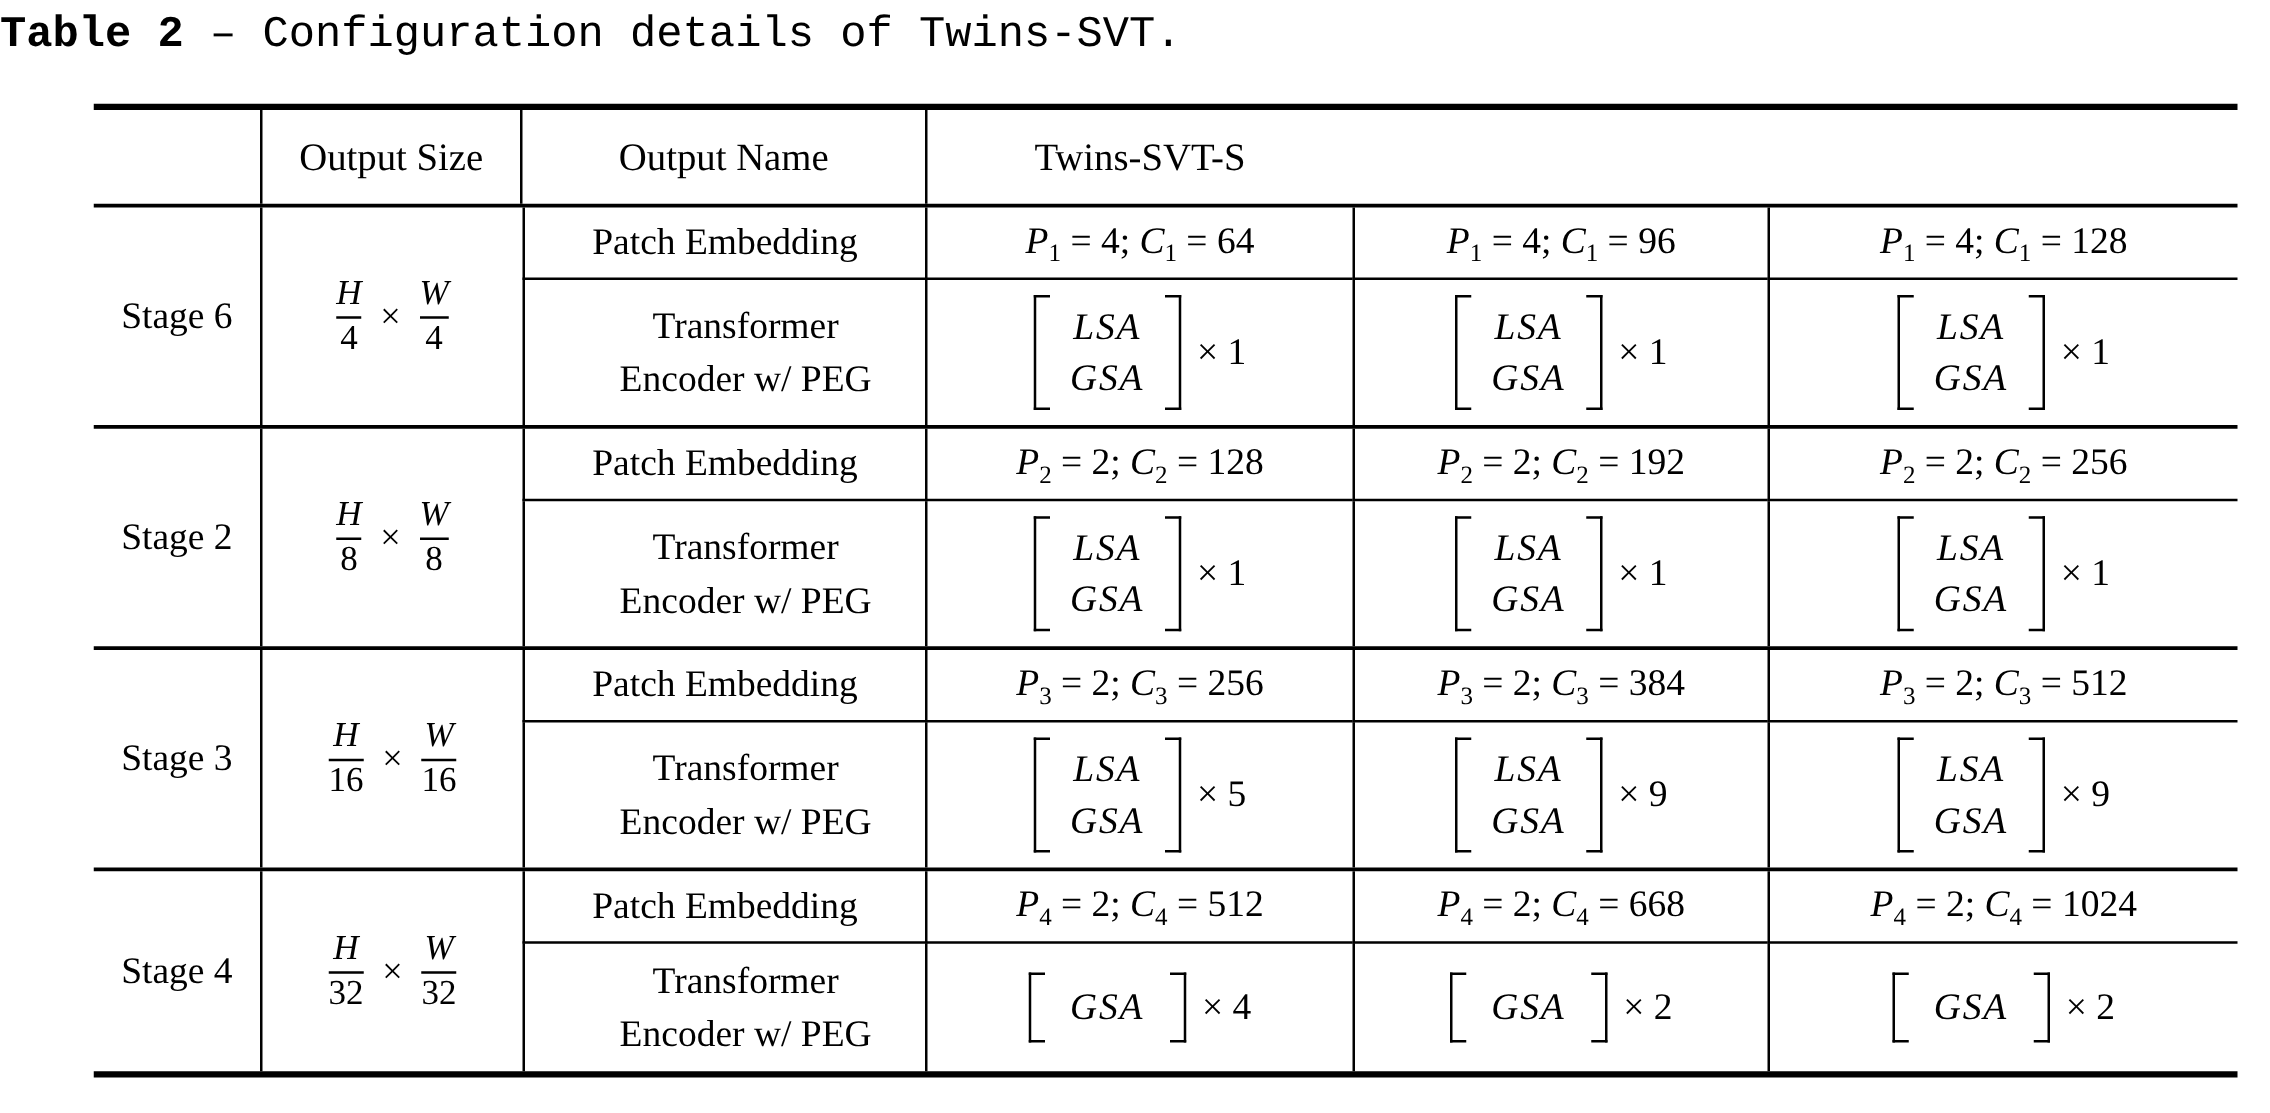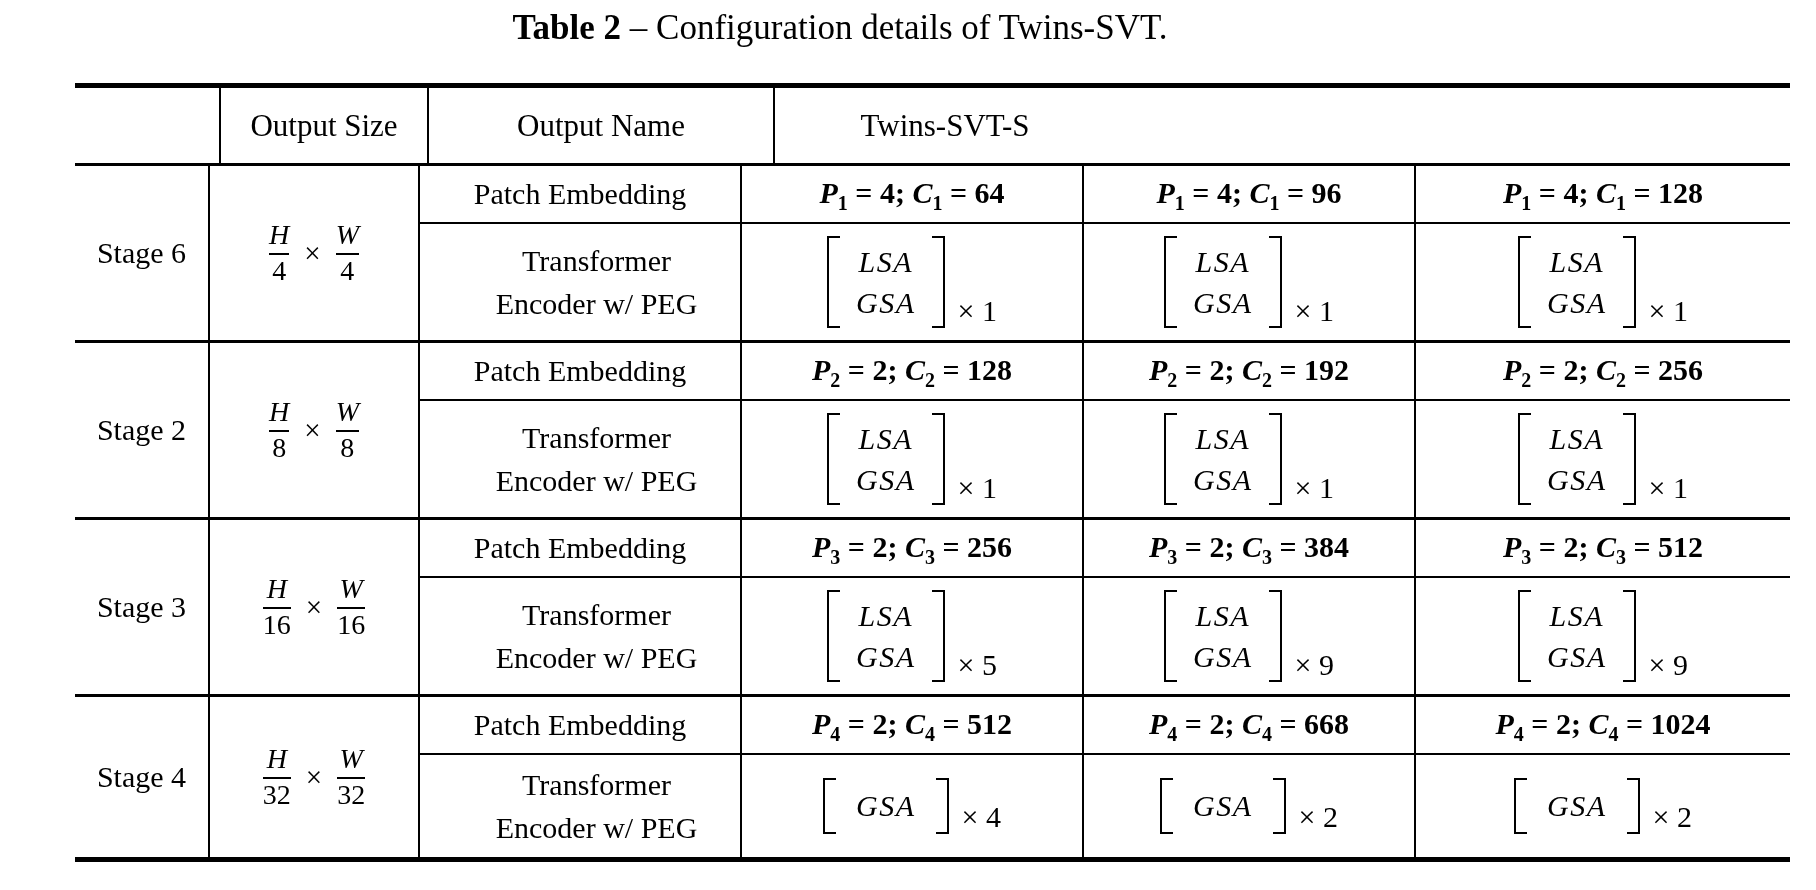--- a/index.html
+++ b/index.html
@@ -1,42 +1,42 @@
 <!DOCTYPE html>
 <html><head>
 <meta charset="utf-8">
 <style>
   html,body{margin:0;padding:0;background:#ffffff;}
   .page{position:relative;width:1816px;height:890px;background:#fff;color:#000;
         font-family:"Liberation Serif","DejaVu Serif",serif;}
-  .caption{position:absolute;top:8px;left:0;width:1680px;text-align:center;font-size:35px;}
+  .caption{position:absolute;top:8px;left:0;width:1680px;font-size:35px;font-family:Liberation Mono, monospace;}
   .caption b{font-weight:bold;}
   .pre{white-space:pre;}
   .tbl{position:absolute;left:75px;top:83px;width:1715px;}
   .grid{display:grid;grid-template-columns:133px 210px 322px 342px 332px 376px;}
-  .hdr{height:75px;border-top:5px solid #000;border-bottom:3px solid #000;font-size:31px;gap:11px;}
+  .hdr{height:75px;border-top:5px solid #000;border-bottom:3px solid #000;font-size:31px;}
   .st{border-bottom:3px solid #000;grid-template-rows:58px 116px;font-size:30px;}
   .st.s4{grid-template-rows:58px 102px;border-bottom:5px solid #000;}
   .cell{display:flex;align-items:center;justify-content:center;}
   .bl{border-left:2px solid #000;}
   .br2{border-right:2px solid #000;}
   .bb{border-bottom:2px solid #000;}
   .span2{grid-row:1/3;}
   i{font-style:italic;}
   sub{font-size:20px;line-height:1;}
-  .math{white-space:pre;font-weight:bold;}
+  .math{white-space:pre;}
   
   .outg{display:flex;align-items:center;gap:15px;}
   .fr{display:inline-flex;flex-direction:column;align-items:center;font-size:28px;line-height:1.02;}
   .fr .bar{align-self:stretch;border-top:2.5px solid #000;margin:3px 0 2px 0;height:0;}
   .times{font-size:29px;}
   
   .enclab{text-align:center;line-height:1.45;margin-left:33px;}
   
-  .mxw{display:flex;align-items:flex-end;gap:13px;}
+  .mxw{display:flex;align-items:center;gap:13px;}
   .mx{display:flex;align-items:stretch;}
   .mx .brk{width:11px;border:2.5px solid #000;}
   .mx .brk.l{border-right:none;}
   .mx .brk.r{border-left:none;}
   .mx .ops{display:flex;flex-direction:column;justify-content:center;
            padding:5px 16px;font-style:italic;font-size:30px;line-height:1.38;
            letter-spacing:1.5px;text-align:center;}
   .mx .ops.single{padding:7px 20px;}
   .mult{font-size:30px;white-space:pre;}
 </style>

